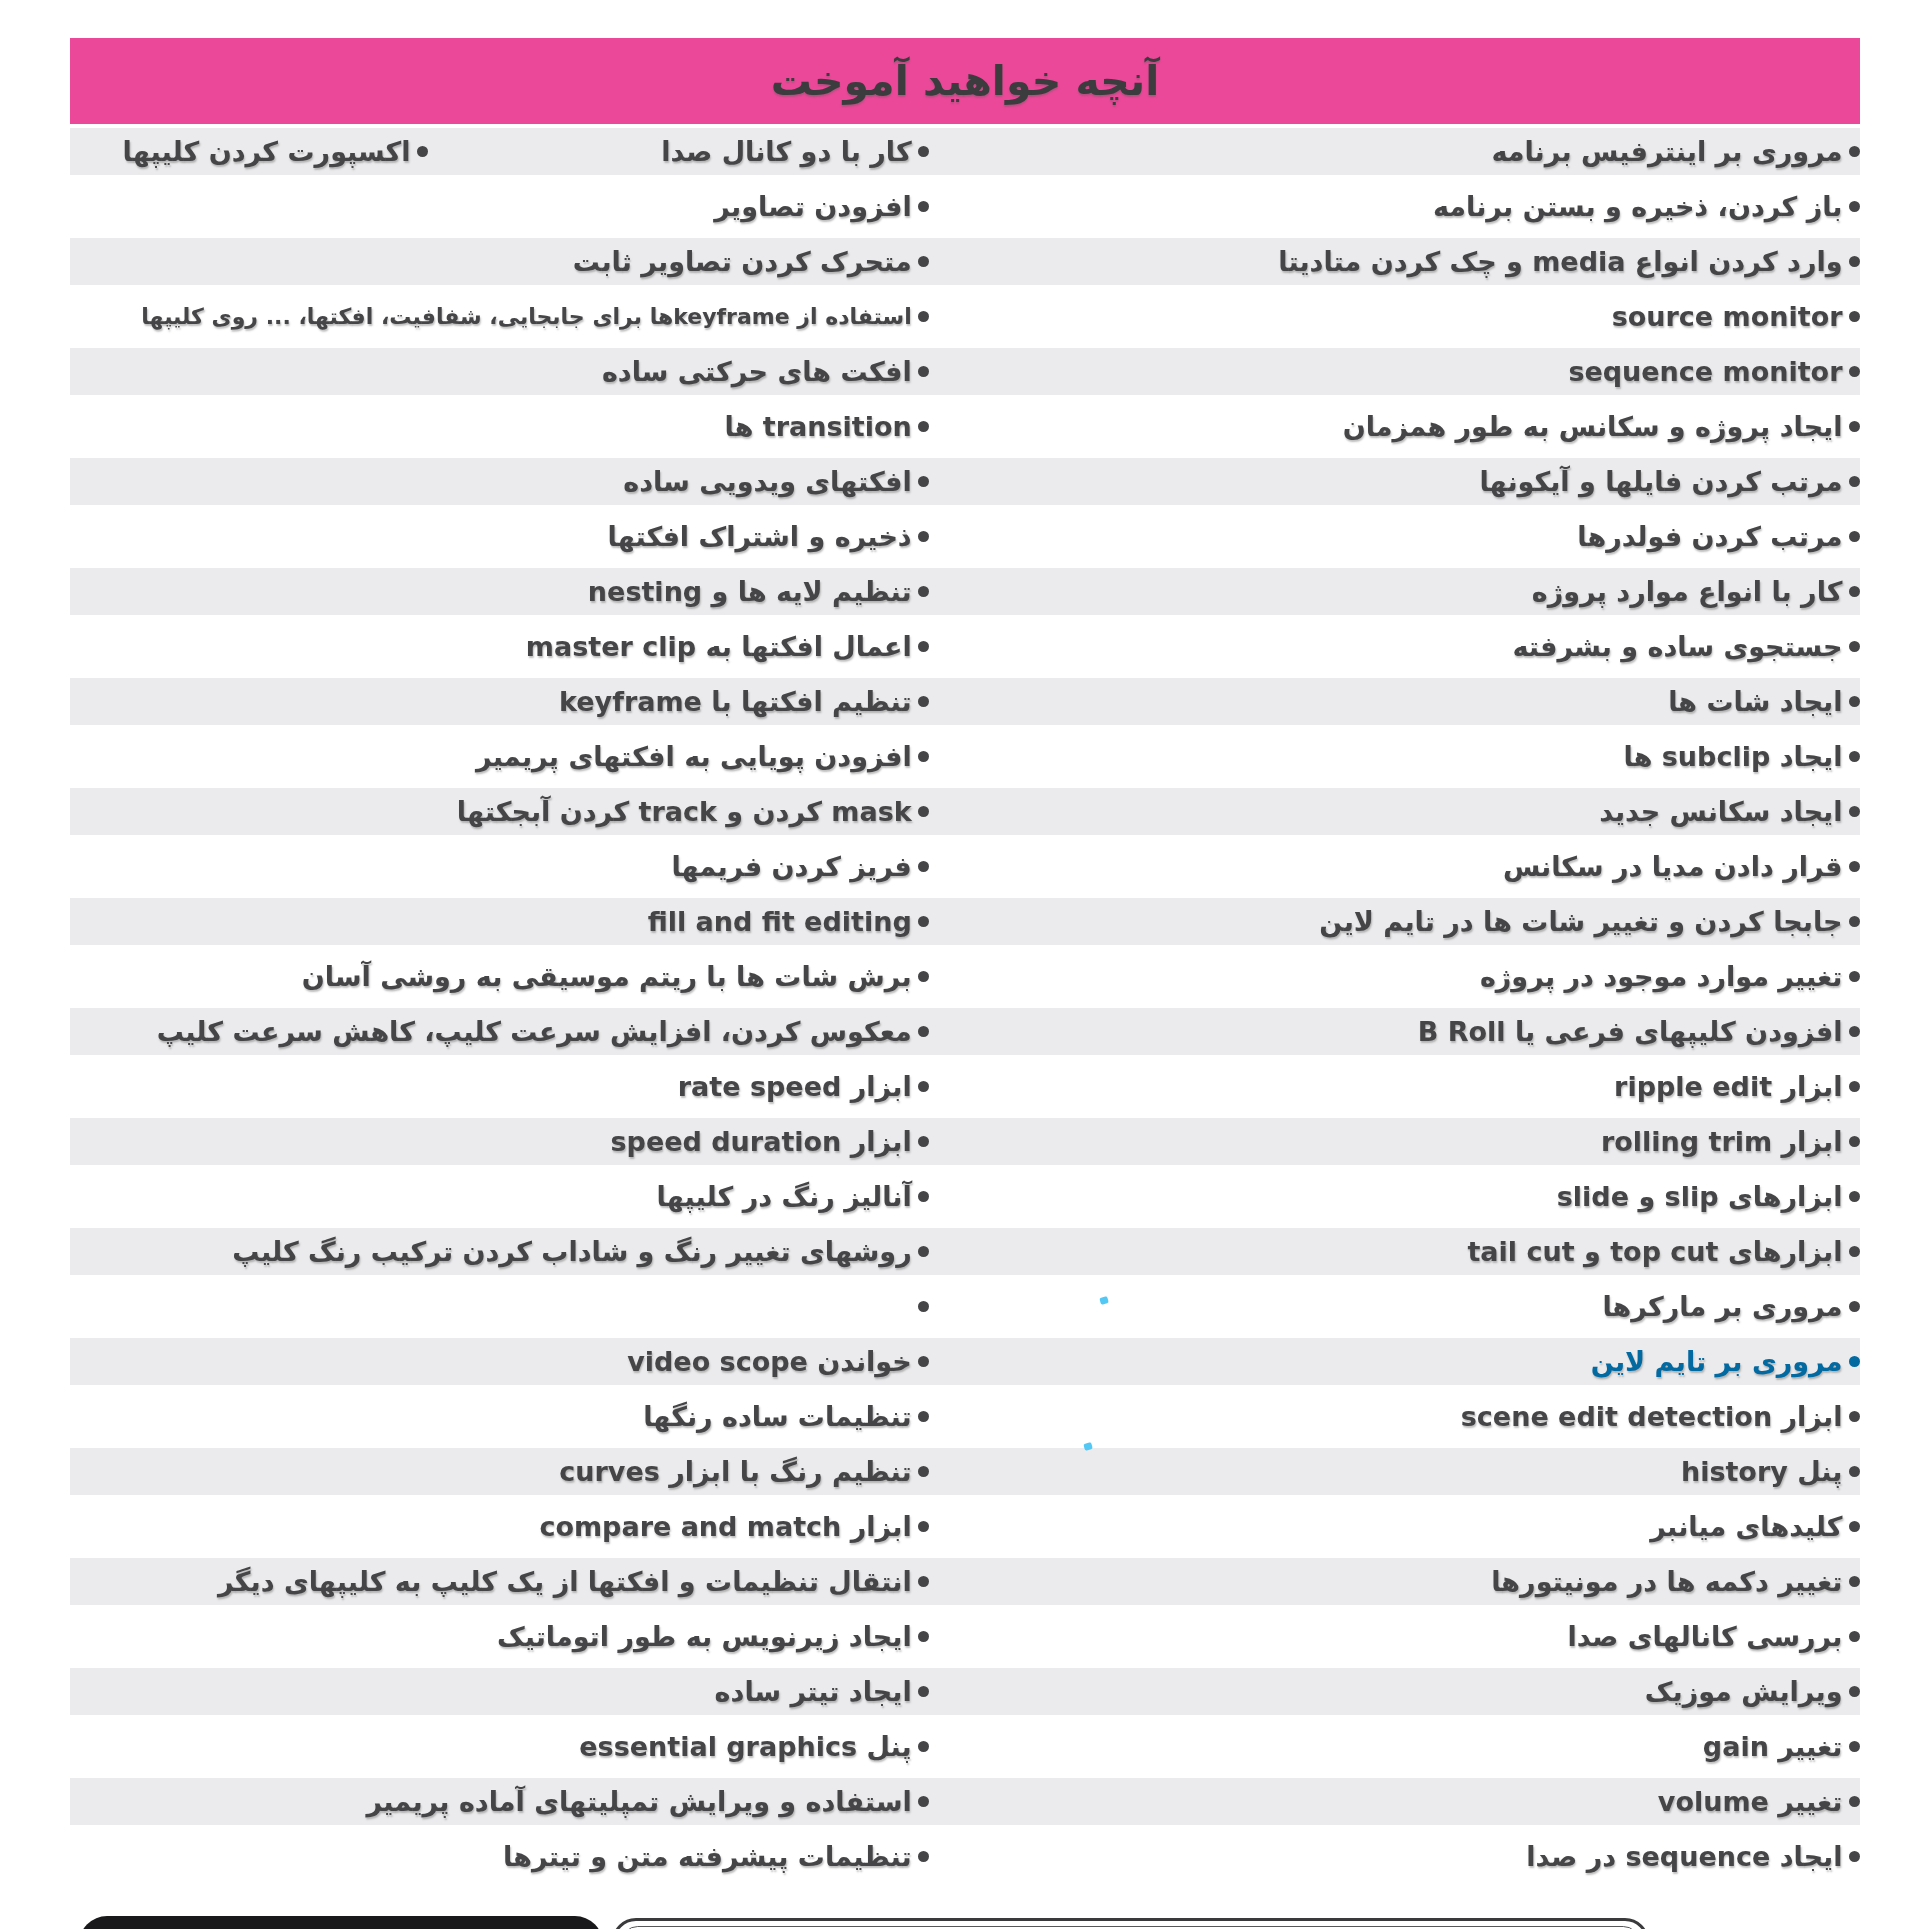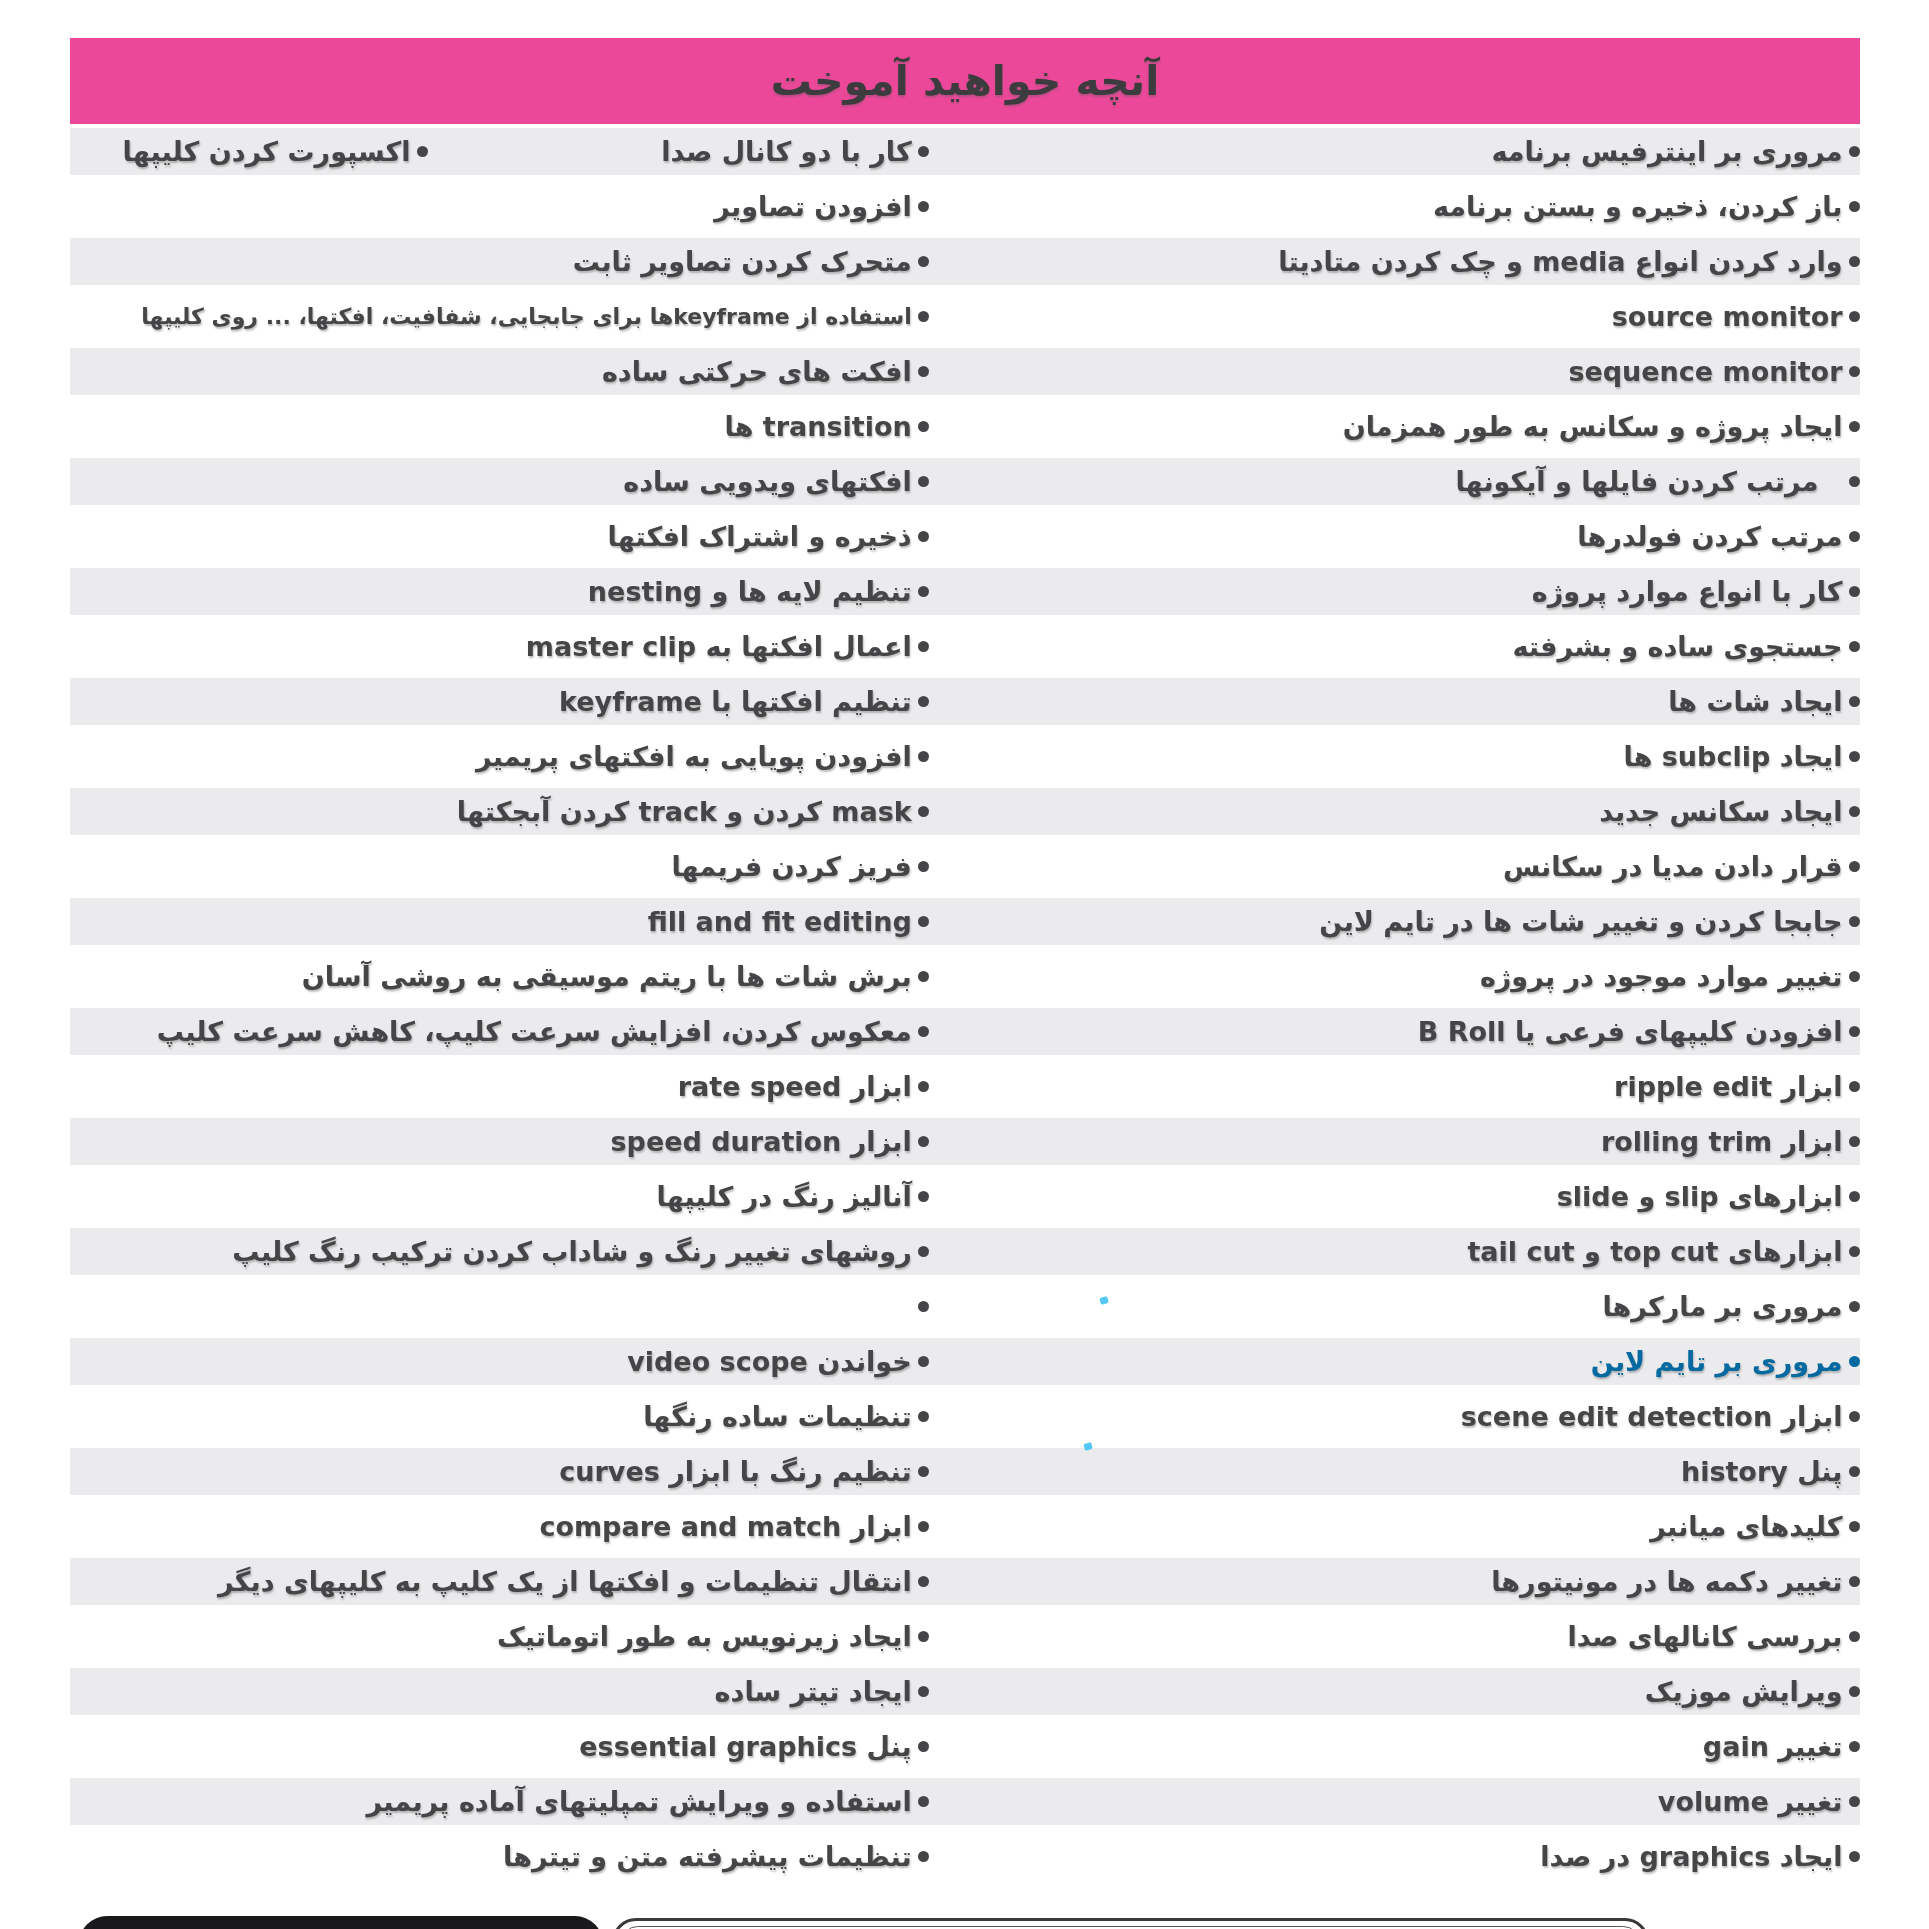--- a/index.html
+++ b/index.html
@@ -161,21 +161,21 @@
         <div class="cell" style="flex: 0 0 52%; color: rgb(69, 69, 72);">
           <span class="dot"></span>
           <span class="txt">ایجاد پروژه و سکانس به طور همزمان</span>
         </div>
         <div class="cell" style="flex: 0 0 48%; color: rgb(69, 69, 72);">
           <span class="dot"></span>
           <span class="txt">transition ها</span>
         </div>
       </div>
       <div class="row odd" style="background: rgb(235, 235, 237);">
-        <div class="cell" style="flex: 0 0 52%; color: rgb(69, 69, 72); gap: 24px;">
+        <div class="cell" style="flex: 0 0 52%; color: rgb(69, 69, 72);">
           <span class="dot"></span>
           <span class="txt">مرتب کردن فایلها و آیکونها</span>
         </div>
         <div class="cell" style="flex: 0 0 48%; color: rgb(69, 69, 72);">
           <span class="dot"></span>
           <span class="txt">افکتهای ویدویی ساده</span>
         </div>
       </div>
       <div class="row even">
         <div class="cell" style="flex: 0 0 52%; color: rgb(69, 69, 72);">
@@ -412,21 +412,21 @@
           <span class="txt">تغییر volume</span>
         </div>
         <div class="cell" style="flex: 0 0 48%; color: rgb(69, 69, 72);">
           <span class="dot"></span>
           <span class="txt">استفاده و ویرایش تمپلیتهای آماده پریمیر</span>
         </div>
       </div>
       <div class="row even">
         <div class="cell" style="flex: 0 0 52%; color: rgb(69, 69, 72);">
           <span class="dot"></span>
-          <span class="txt">ایجاد graphics در صدا</span>
+          <span class="txt">ایجاد sequence در صدا</span>
         </div>
         <div class="cell" style="flex: 0 0 48%; color: rgb(69, 69, 72);">
           <span class="dot"></span>
           <span class="txt">تنظیمات پیشرفته متن و تیترها</span>
         </div>
       </div>
     </div>
 
   <div class="speck" id="speck1" style="background: rgb(84, 200, 245); left: 1100px; top: 1297px;"></div>
   <div class="speck" id="speck2" style="background: rgb(84, 200, 245); left: 1084px; top: 1443px;"></div>

